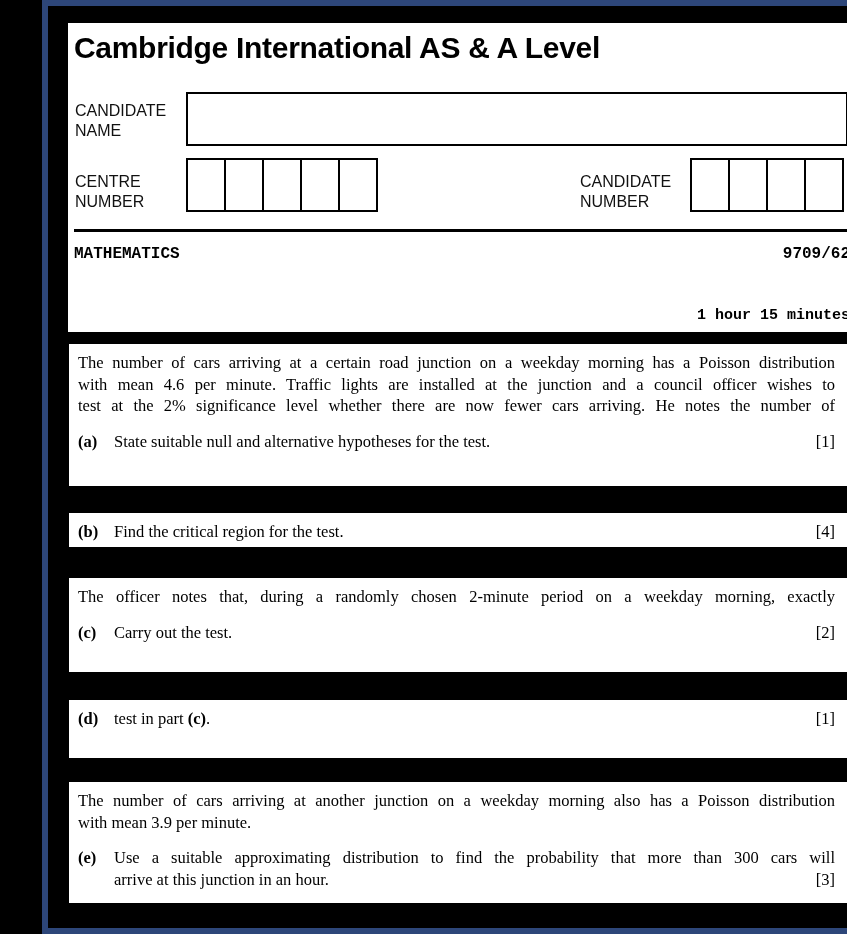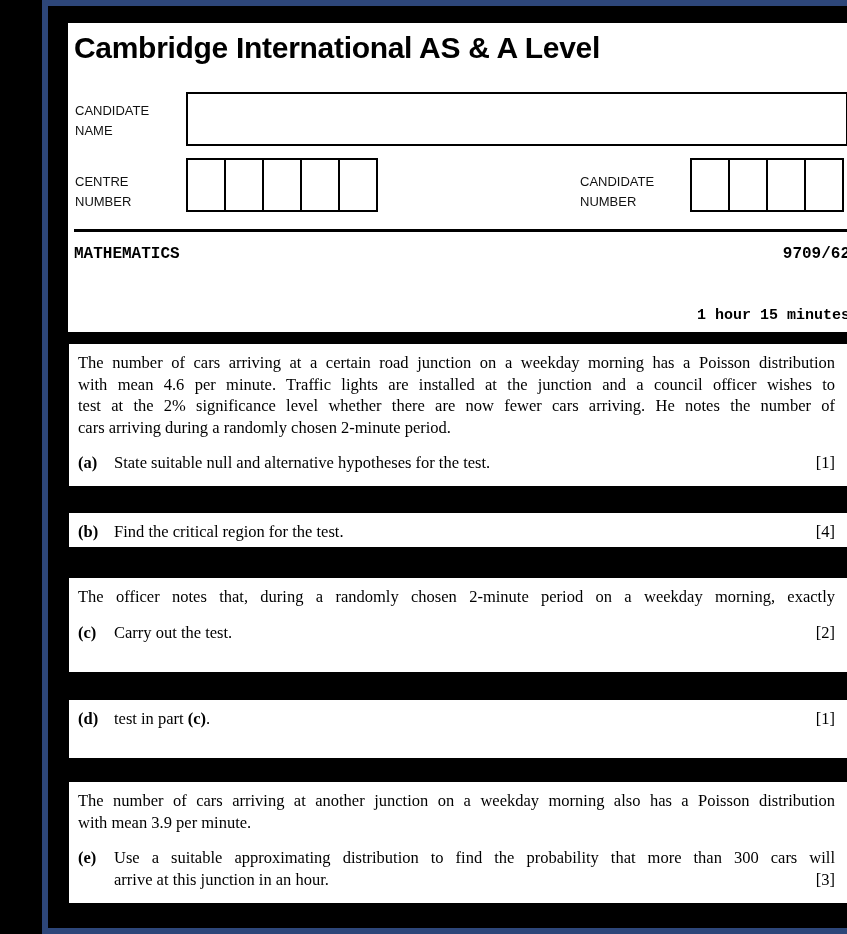--- a/index.html
+++ b/index.html
@@ -4,21 +4,21 @@
 <style>
   html,body{margin:0;padding:0;background:#000;}
   .page{position:relative;width:847px;height:934px;background:#2d4679;overflow:hidden;margin-left:42px;}
   .page-inner{position:absolute;left:6px;top:6px;right:6px;bottom:6px;background:#000;}
   .serif{font-family:"Liberation Serif",serif;}
 
   
   .hdr{position:absolute;left:26px;top:23px;width:787px;height:309px;background:#fff;color:#000;}
   .hdr-title{position:absolute;left:6px;top:8px;font-family:"Liberation Sans",sans-serif;
              font-size:30px;font-weight:bold;letter-spacing:-0.3px;white-space:nowrap;}
-  .fld-label{position:absolute;font-family:"Liberation Sans",sans-serif;font-size:13px;line-height:20px;color:#111;}
+  .fld-label{position:absolute;font-family:"Liberation Sans",sans-serif;font-size:16px;line-height:20px;color:#111;}
   .name-label{left:7px;top:78px;}
   .centre-label{left:7px;top:149px;}
   .candno-label{left:512px;top:149px;}
   .name-box{position:absolute;left:118px;top:69px;width:658px;height:50px;border:2px solid #000;background:#fff;}
   .cells{position:absolute;top:135px;display:flex;}
   .centre-cells{left:118px;}
   .candno-cells{left:622px;}
   .cell{width:36px;height:50px;border:2px solid #000;background:#fff;}
   .cell + .cell{margin-left:-2px;}
   .hdr-divider{position:absolute;left:6px;top:206px;width:775px;height:3px;background:#000;}
@@ -94,21 +94,20 @@
     <div class="hdr-row row-duration">
       <span>1 hour 15 minutes</span>
     </div>
   </div>
 
   <section class="qblock serif b0">
       <div>
         <div class="jl"><span>The number of cars arriving at a certain road junction on a weekday morning has a Poisson distribution</span></div>
         <div class="jl"><span>with mean 4.6 per minute.  Traffic lights are installed at the junction and a council officer wishes to</span></div>
         <div class="jl"><span>test at the 2% significance level whether there are now fewer cars arriving.  He notes the number of</span></div>
-        <div class="ll"><span>cars arriving during a randomly chosen 2-minute period.</span></div>
       </div>
       <div class="parts gap">
         <div class="part-row">
           <div class="plabel">(a)</div>
           <div class="pbody">
             <div class="ll"><span>State suitable null and alternative hypotheses for the test.</span></div>
             <span class="pmark">[1]</span>
           </div>
         </div>
       </div>

